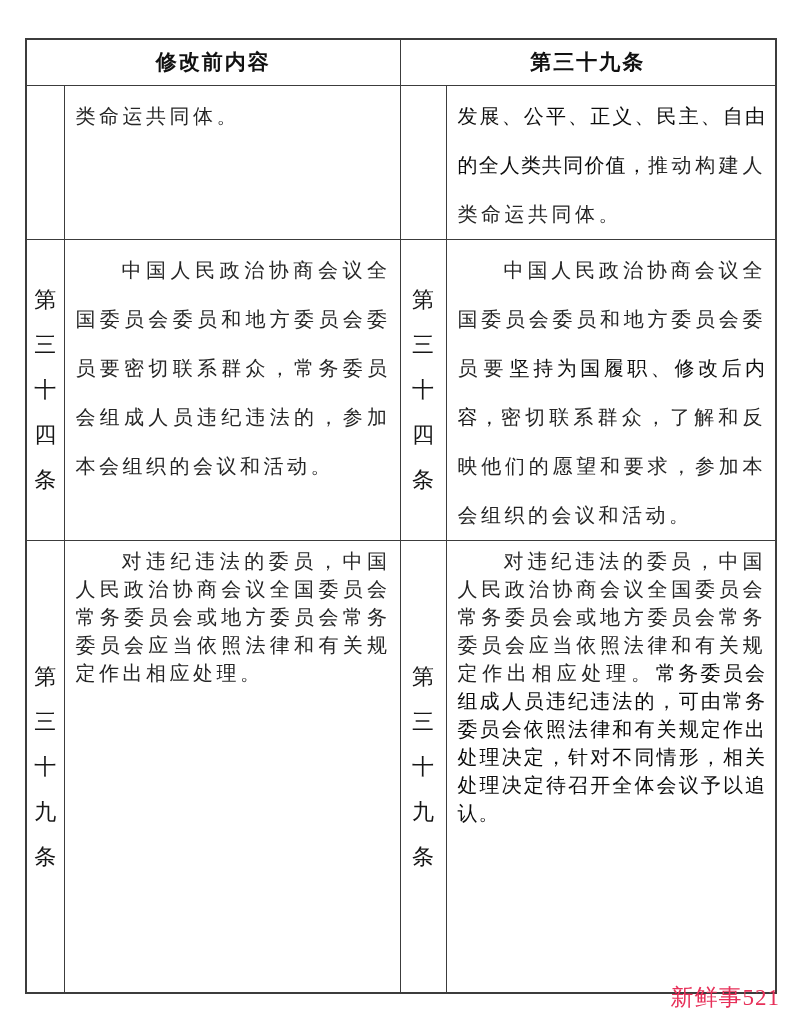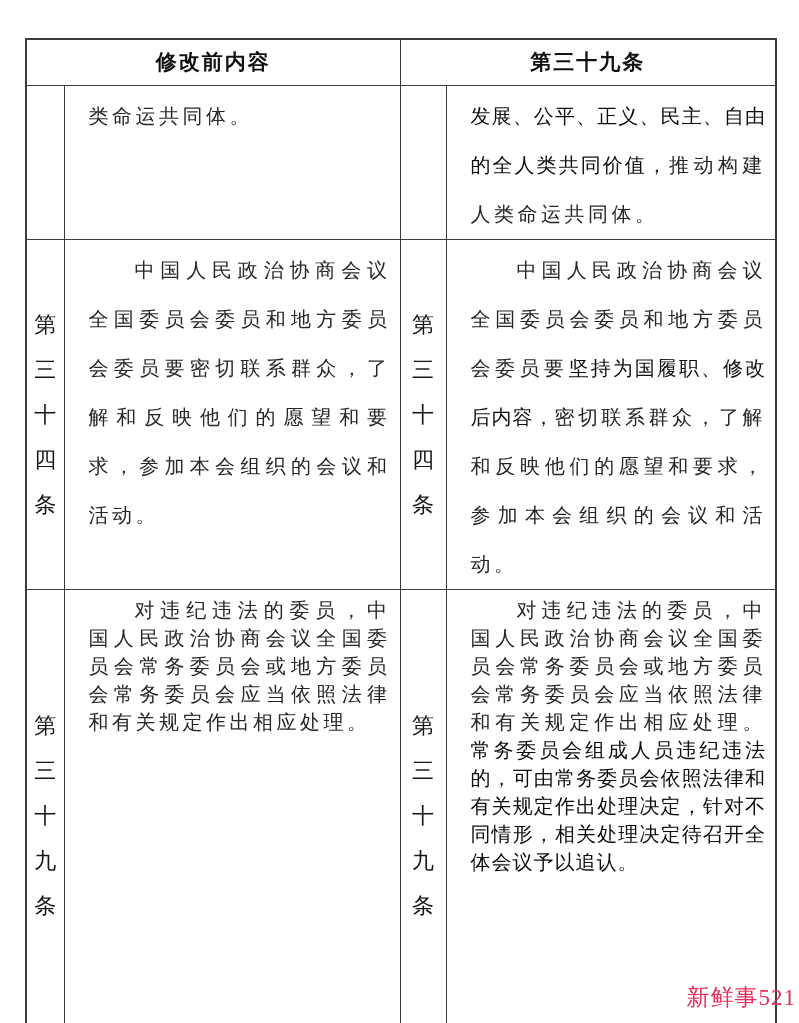--- a/index.html
+++ b/index.html
@@ -54,41 +54,41 @@
     margin:0 auto;
     font-size:22px;
     line-height:45px;
     letter-spacing:0;
     word-break:break-all;
     text-align:center;
     color:#161616;
   }
   td.body{
     vertical-align:top;
-    padding:6px 9px 0 24px;
+    padding:6px 9px 0 11px;
   }
   .para{
     font-size:20px;
     letter-spacing:3.5px;
     text-align:justify;
     color:#262626;
   }
   tr.r1 .para,tr.r2 .para{line-height:49px;}
   tr.r3 .para{line-height:28px;}
   .para.indent{text-indent:46px;}
   .para .run{font-family:"Liberation Serif","DejaVu Serif",serif;}
   .para .run.bold{
     font-family:"Liberation Sans","DejaVu Sans",sans-serif;
     font-weight:400;
     letter-spacing:1px;
     color:#0d0d0d;
   }
   .watermark{
     position:absolute;
-    right:3px;
+    right:19px;
     top:982px;
     font-size:23px;
     letter-spacing:1px;
     color:#e73059;
     font-family:"Liberation Serif","DejaVu Serif",serif;
   }
 </style>
 </head>
 <body>
 
@@ -121,21 +121,21 @@
       <td class="body">
         <div class="para"><span class="run bold">发展、公平、正义、民主、自由的全人类共同价值，</span><span class="run">推动构建人类命运共同体。</span></div>
       </td>
     </tr>
 
     <tr class="r2">
       <td class="num">
         <div class="vnum">第三十四条</div>
       </td>
       <td class="body">
-        <div class="para indent"><span class="run">中国人民政治协商会议全国委员会委员和地方委员会委员要密切联系群众，了解和反映他们的愿望和要求，参加本会组织的会议和活动。</span></div>
+        <div class="para indent"><span class="run">中国人民政治协商会议全国委员会委员和地方委员会委员要密切联系群众，常务委员会组成人员违纪违法的，参加本会组织的会议和活动。</span></div>
       </td>
       <td class="num">
         <div class="vnum">第三十四条</div>
       </td>
       <td class="body">
         <div class="para indent"><span class="run">中国人民政治协商会议全国委员会委员和地方委员会委员要</span><span class="run bold">坚持为国履职、修改后内容，</span><span class="run">密切联系群众，了解和反映他们的愿望和要求，参加本会组织的会议和活动。</span></div>
       </td>
     </tr>
 
     <tr class="r3">

